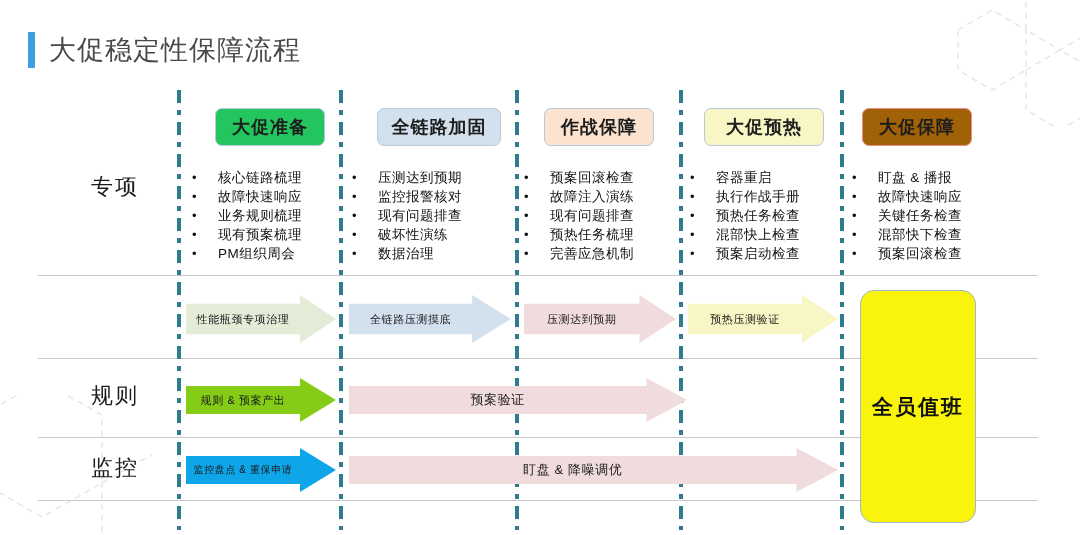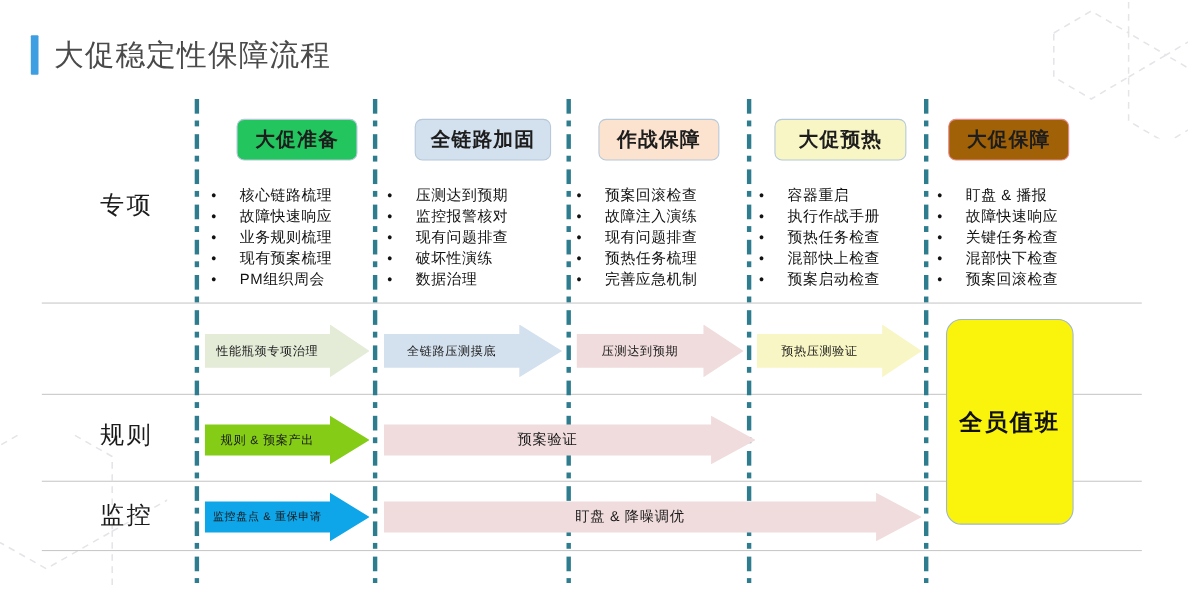--- a/index.html
+++ b/index.html
@@ -258,18 +258,18 @@
     </div>
 
     <div class="arrow" style="left:186px; top:358px; width:150px; height:44px; background:#0ea5e9;">
       <span class="albl" style="font-size:10px">监控盘点 &amp; 重保申请</span>
     </div>
     <div class="arrow wide" style="left:349px; top:358px; width:489px; height:44px; background:#f0dcdd;
                 clip-path: polygon(0 18%, 91.5% 18%, 91.5% 0, 100% 50%, 91.5% 100%, 91.5% 82%, 0 82%);">
       <span class="albl" style="width:91.5%">盯盘 &amp; 降噪调优</span>
     </div>
 
-    <div id="duty-box" style="left:860px; top:200px; width:116px; height:187px;">
+    <div id="duty-box" style="left:860px; top:200px; width:116px; height:233px;">
       <span>全员值班</span>
     </div>
 
   </div>
 </div>
 
 </body></html>

